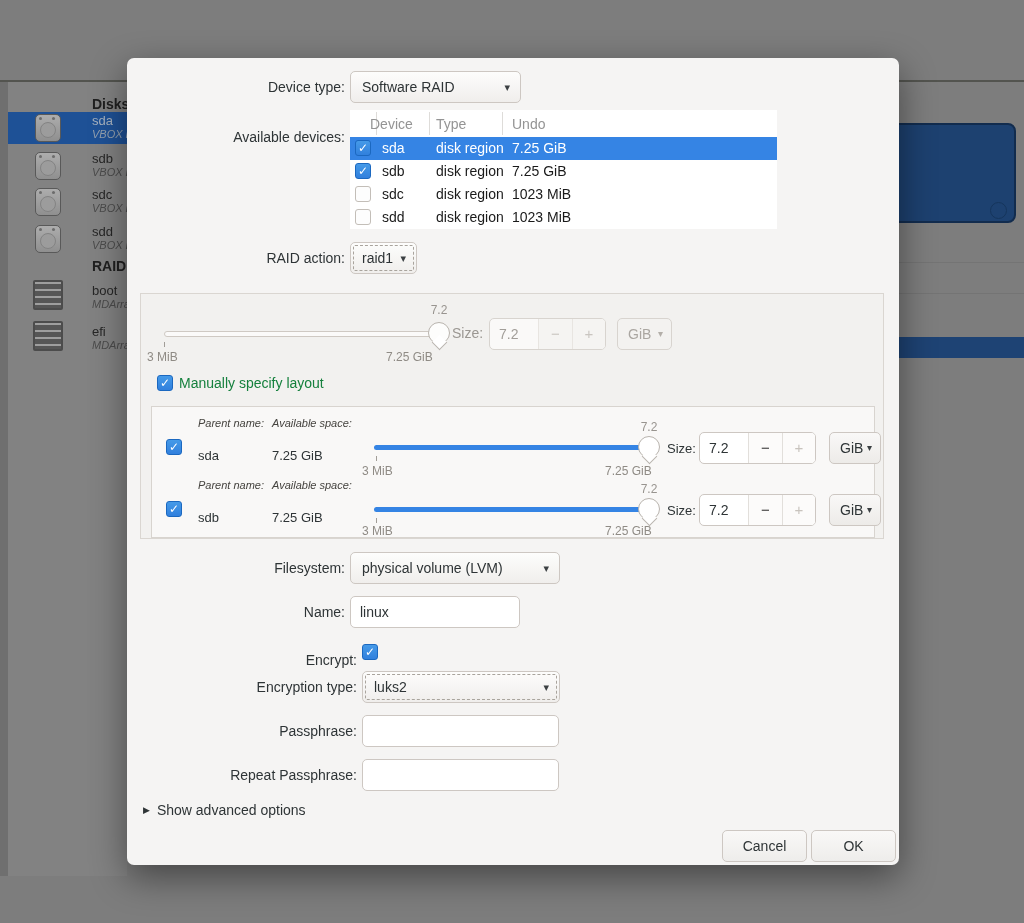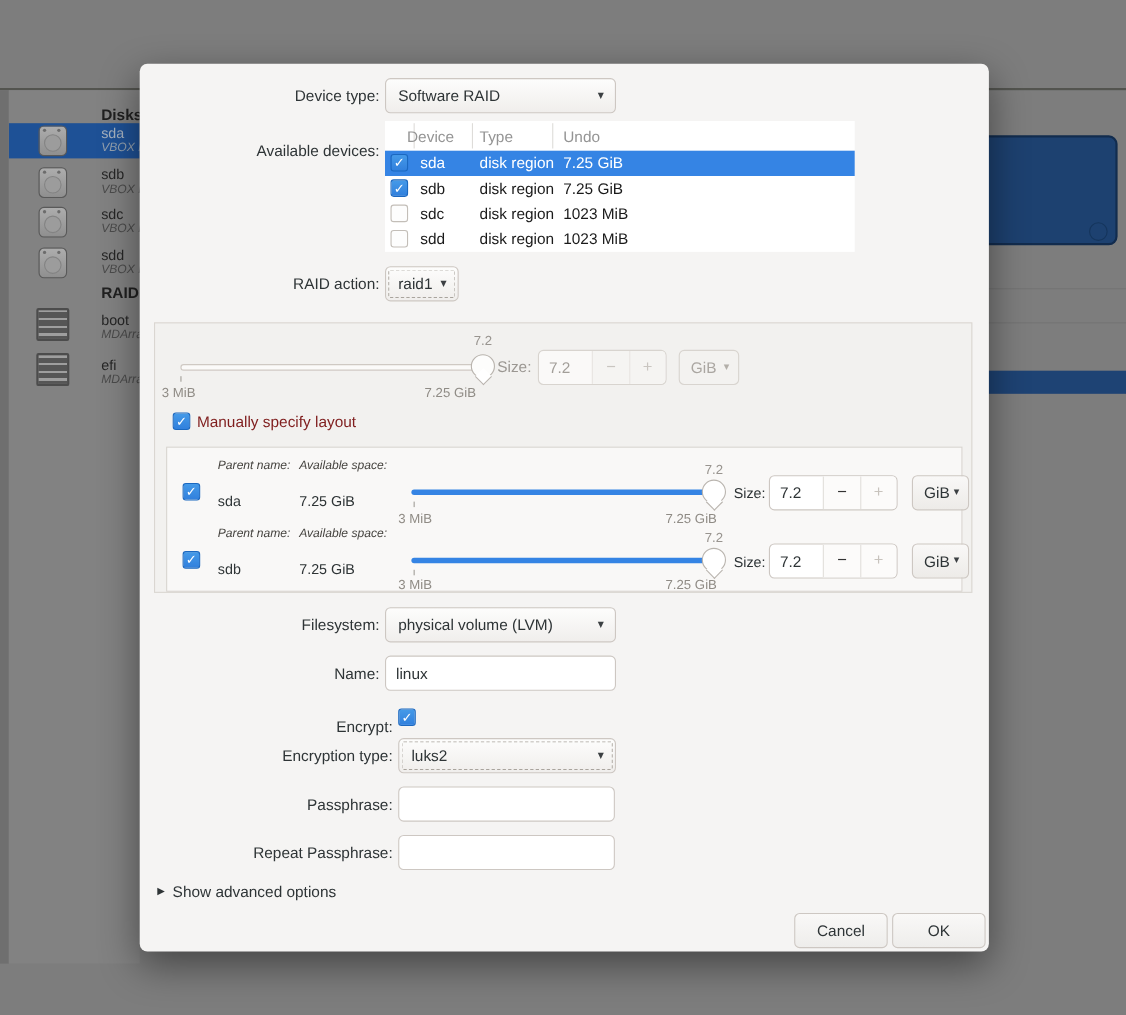--- a/index.html
+++ b/index.html
@@ -113,21 +113,21 @@
   .spin.dis .sbtn{color:#c9c5c0;background:#f5f4f2;border-left-color:#e8e5e1;}
   .gib{position:absolute;height:32px;box-sizing:border-box;border:1px solid #cdc7c2;border-radius:5px;
     background:linear-gradient(#f9f8f7,#edebe8);font-size:14px;color:#2e3436;padding-left:10px;line-height:30px;}
   .gib .arr{position:absolute;right:8px;top:0;font-size:10px;line-height:30px;color:#3c4043;}
   .gib.dis{color:#aaa6a1;background:#f3f2f0;border-color:#d8d4cf;}
   .gib.dis .arr{color:#b3afa9;}
   .sizelbl{position:absolute;font-size:13px;color:#2e3436;}
   .sizelbl.dis{font-size:14px;color:#9b9792;}
   .plabel{position:absolute;font-size:11px;font-style:italic;color:#45433f;white-space:nowrap;}
   .pval{position:absolute;font-size:13px;color:#2e3436;white-space:nowrap;}
-  .dimlbl{position:absolute;font-size:14px;color:#7f1d1d;white-space:nowrap;}
+  .dimlbl{position:absolute;font-size:14px;color:#15803d;white-space:nowrap;}
   .expander{position:absolute;left:16px;top:744px;font-size:14px;color:#2e3436;white-space:nowrap;}
   .exp-tri{font-size:9px;margin-right:7px;color:#2e3436;vertical-align:2px;}
   .dlg-btn{position:absolute;top:772px;width:85px;height:32px;box-sizing:border-box;border:1px solid #cdc7c2;
     border-radius:5px;background:linear-gradient(#f9f8f7,#eeedeb);font-size:14px;color:#2e3436;
     text-align:center;line-height:30px;}
 </style>
 </head>
 <body>
 
 <div id="screen">
@@ -177,21 +177,21 @@
       <span class="r-icon"></span>
       <span class="side-name">efi</span>
       <span class="side-sub">MDArray</span>
     </div>
   </div>
 
 
   <div class="modal">
 
     <div class="lbl" style="left:0;width:218px;top:21px">Device type:</div>
-    <div class="combo" style="left:223px;top:13px;width:210px">
+    <div class="combo" style="left:223px;top:13px;width:171px">
       <span>Software RAID</span>
       <span class="arr">▾</span>
     </div>
 
     <div class="lbl" style="left:0;width:218px;top:71px">Available devices:</div>
     <div class="dtable">
       <div class="col-sep" style="left:26px"></div>
       <div class="col-sep" style="left:79px"></div>
       <div class="col-sep" style="left:152px"></div>
       <div class="th" style="left:20px">Device</div>
@@ -300,21 +300,21 @@
       </div>
     </div>
 
     <div class="lbl" style="left:0;width:218px;top:502px">Filesystem:</div>
     <div class="combo" style="left:223px;top:494px;width:210px">
       <span>physical volume (LVM)</span>
       <span class="arr">▾</span>
     </div>
 
     <div class="lbl" style="left:0;width:218px;top:546px">Name:</div>
-    <input class="entry" style="left: 223px; top: 538px; width: 210px;" value="linux">
+    <input class="entry" style="left: 223px; top: 538px; width: 170px;" value="linux">
 
     <div class="lbl" style="left:0;width:230px;top:594px">Encrypt:</div>
     <span class="cb on" style="left:235px;top:586px"><span>✓</span></span>
 
     <div class="lbl" style="left:0;width:230px;top:621px">Encryption type:</div>
     <div class="combo focus" style="left:235px;top:613px;width:198px">
       <span>luks2</span>
       <span class="arr">▾</span>
     </div>
 

